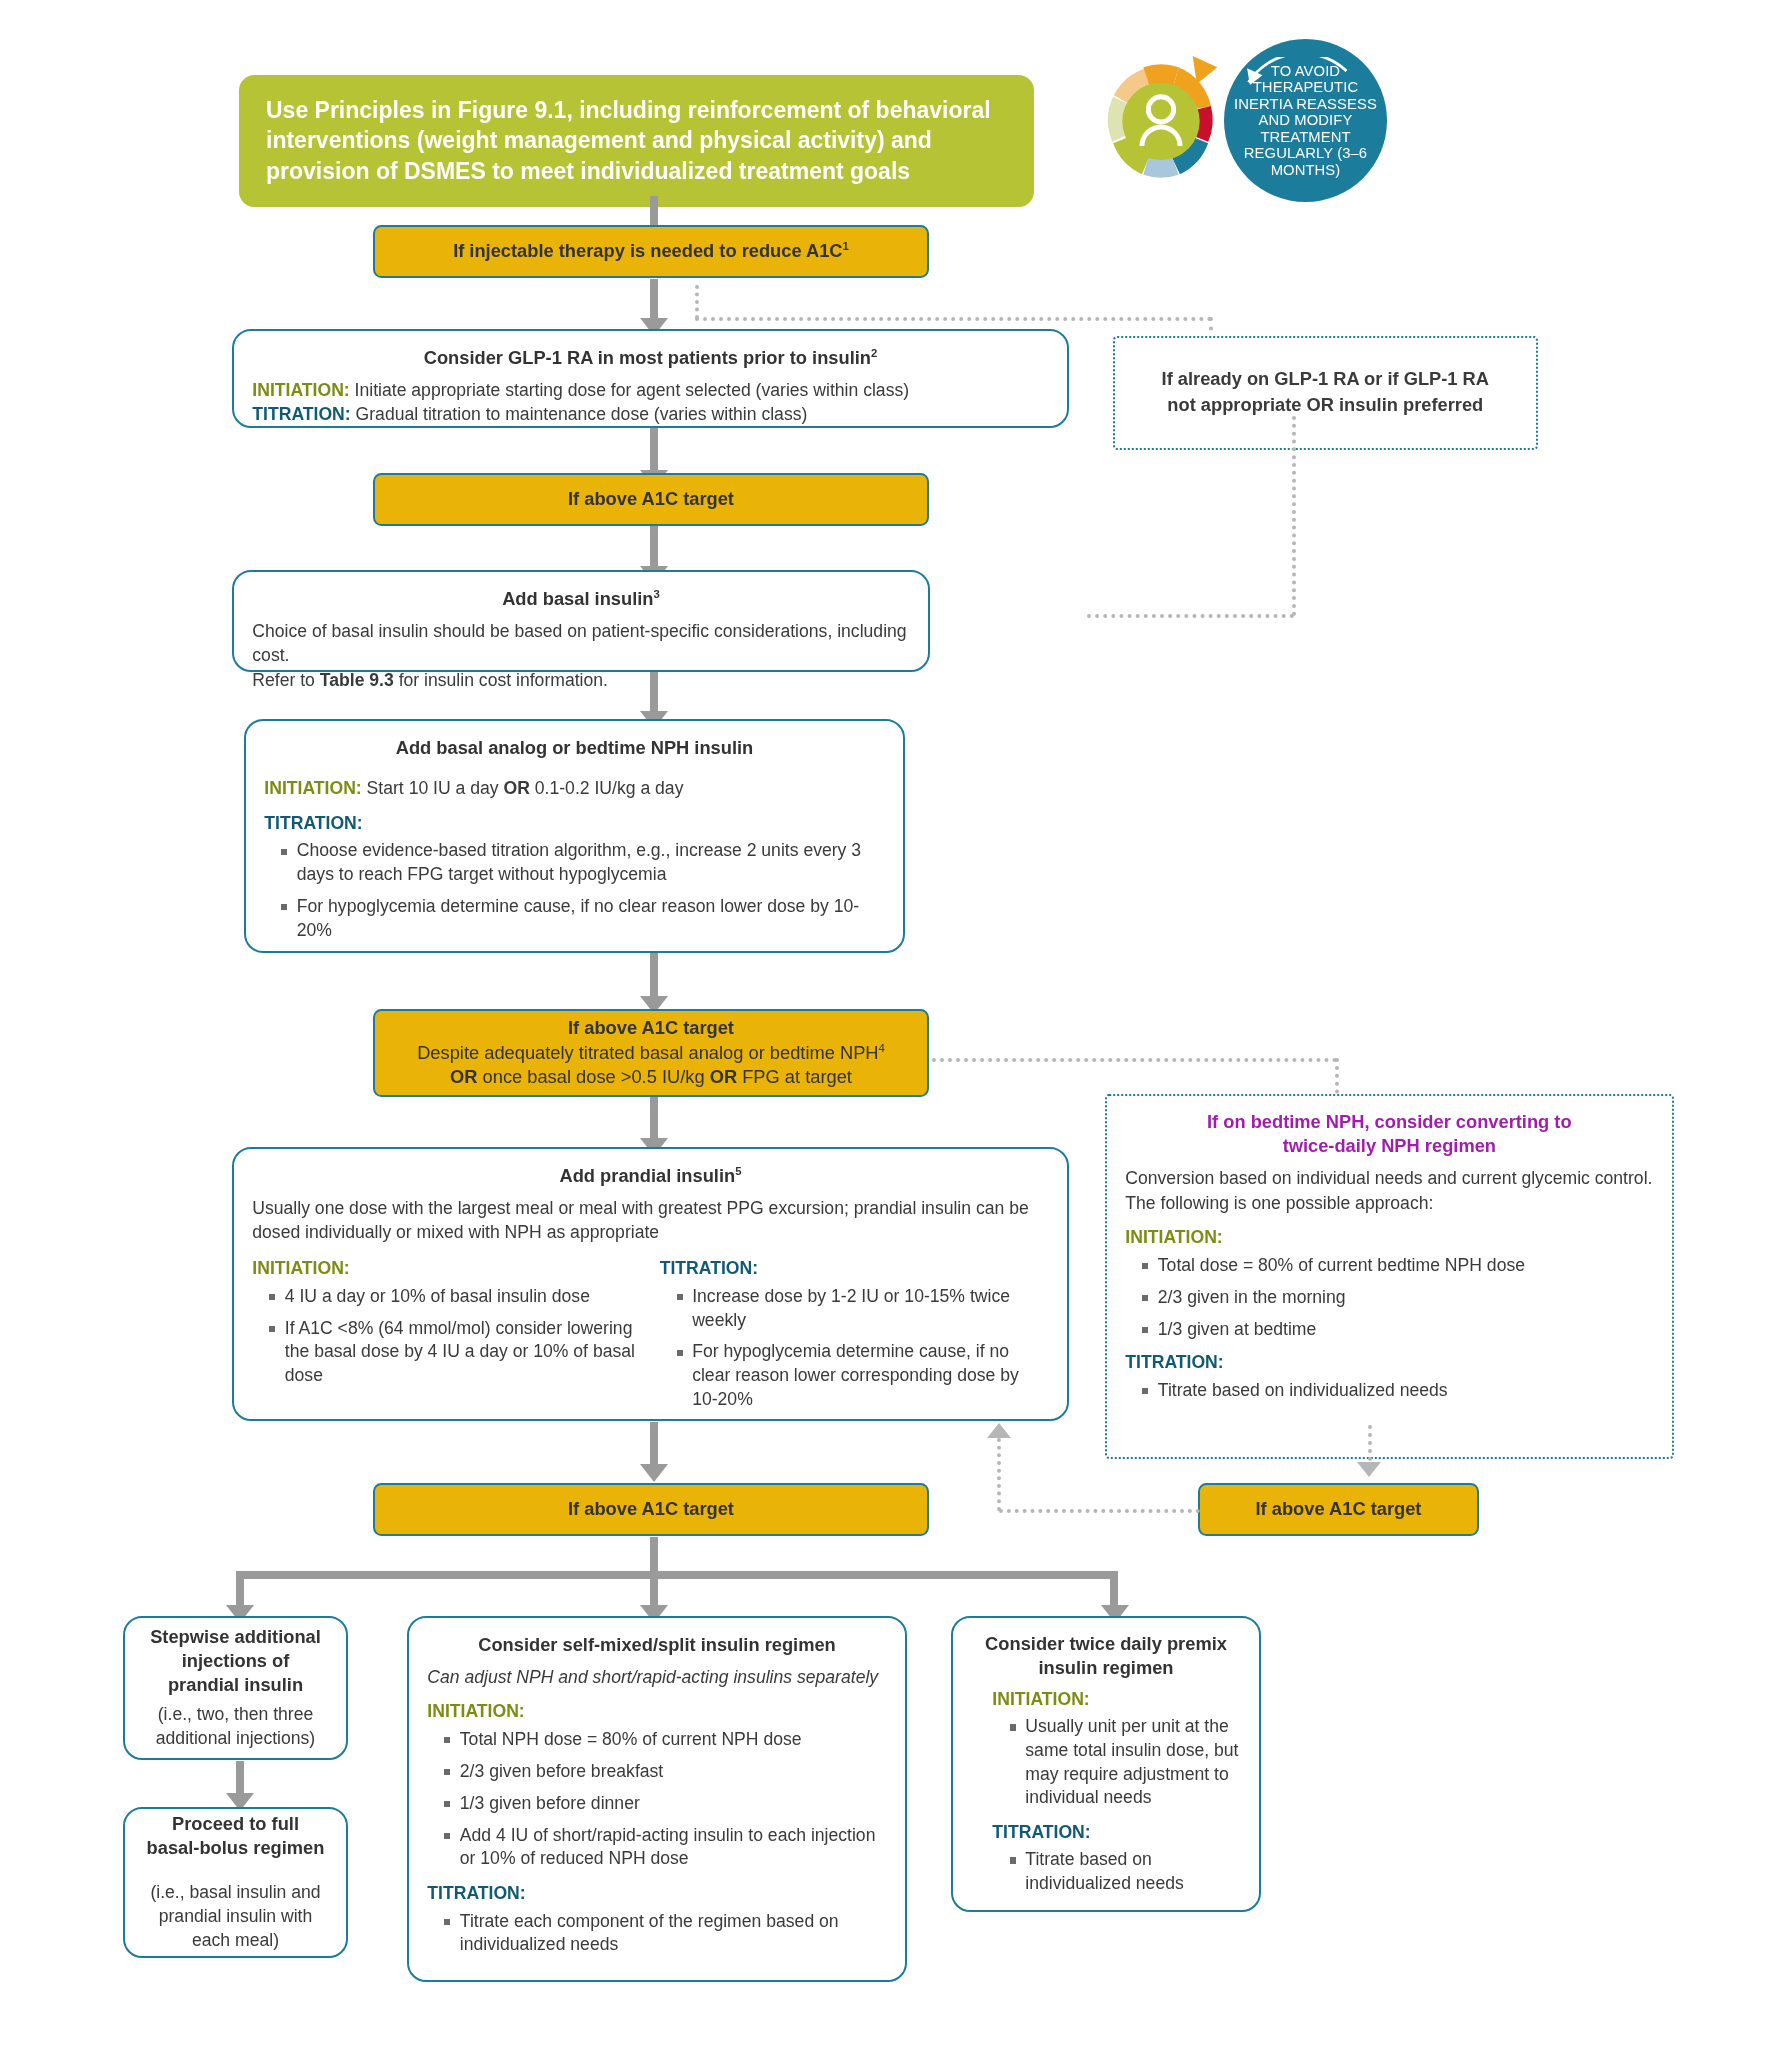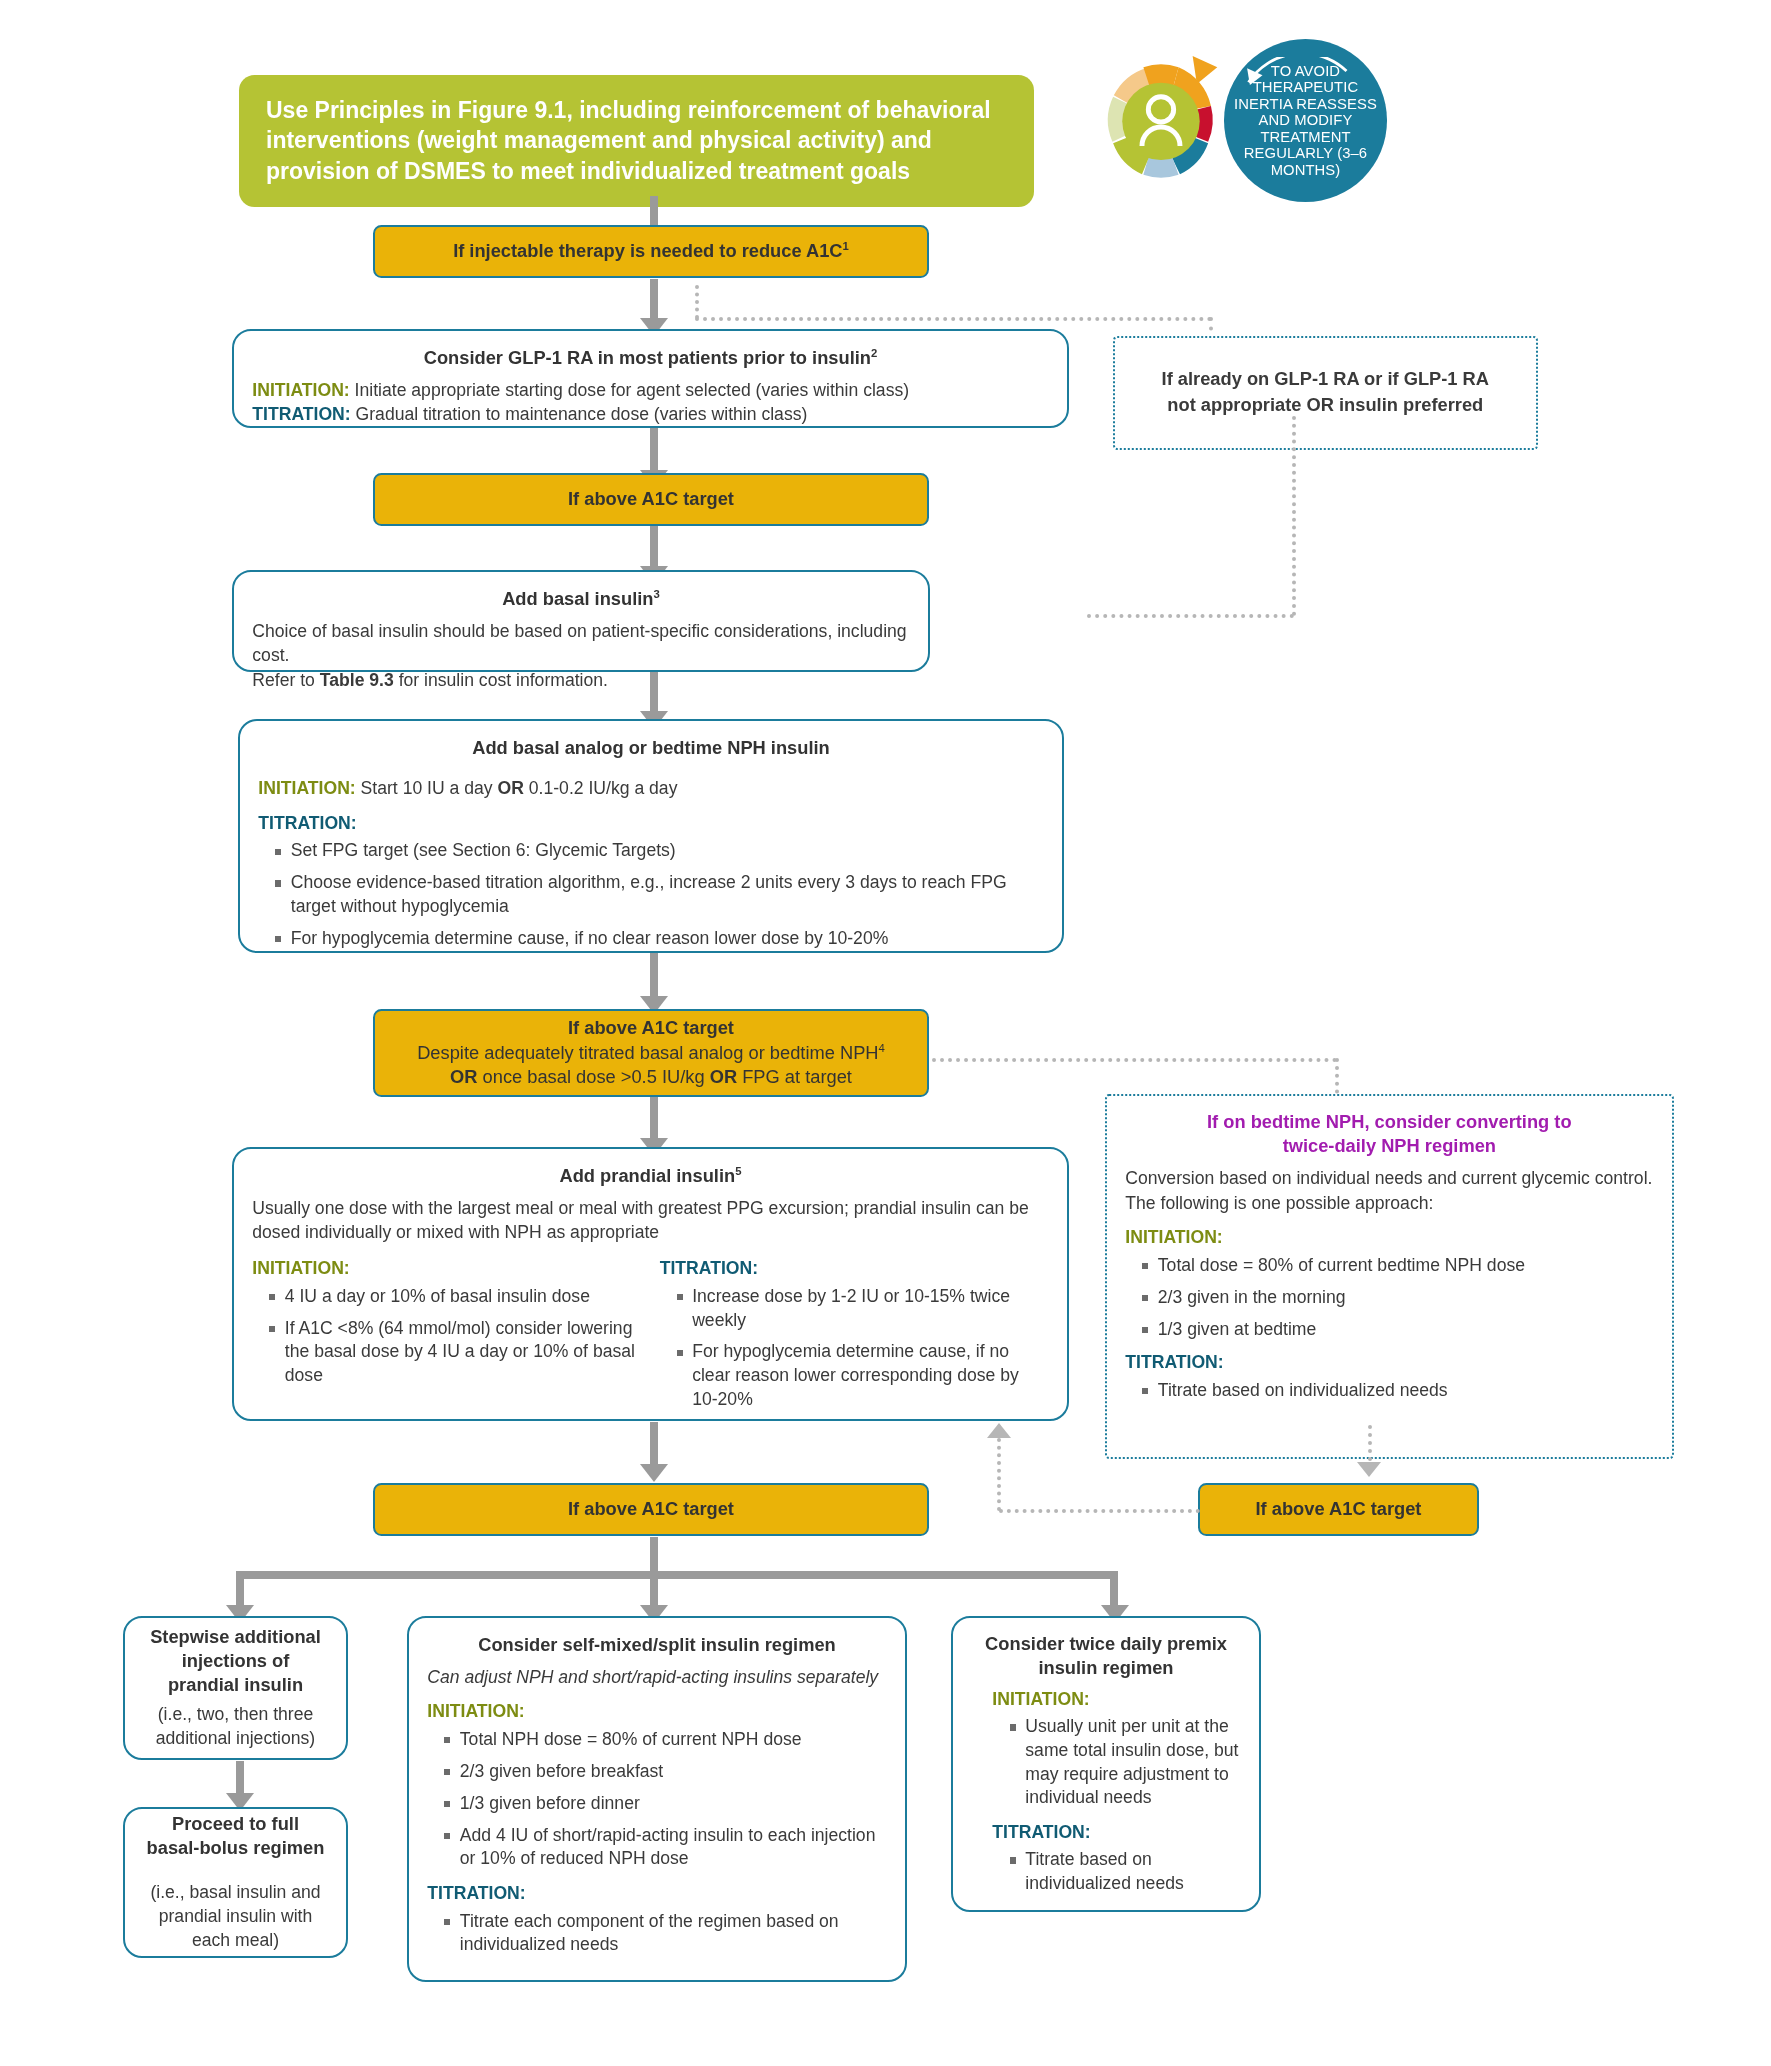--- a/index.html
+++ b/index.html
@@ -265,31 +265,30 @@
     </div>
     <div>Choice of basal insulin should be based on patient-specific considerations, including cost.</div>
     <div>
       <span>Refer to </span><b>Table 9.3</b><span> for insulin cost information.</span>
     </div>
   </div>
 
   <div class="vline" style="left:650px; top:672px; height:44px;"></div>
   <div class="arrowhead-down" style="left:640px; top:711px;"></div>
 
-  <div class="abs obox" style="left:238px; top:719px; width:826px; height:234px;">
+  <div class="abs obox" style="left:244px; top:719px; width:661px; height:234px;">
     <div class="btitle" style="margin-bottom:15.5px;">Add basal analog or bedtime NPH insulin</div>
     <div style="margin-bottom:9.9px;">
       <span class="lbl-init">INITIATION:</span>
       <span>Start 10 IU a day </span><b>OR</b><span> 0.1-0.2 IU/kg a day</span>
     </div>
     <div style="margin-bottom:2.8px;">
       <span class="lbl-titr">TITRATION:</span>
     </div>
     <ul class="bl">
-      <li>Set FPG target (see Section 6: Glycemic Targets)</li>
       <li>Choose evidence-based titration algorithm, e.g., increase 2 units every 3 days to reach FPG target without hypoglycemia</li>
       <li>For hypoglycemia determine cause, if no clear reason lower dose by 10-20%</li>
     </ul>
   </div>
 
   <div class="vline" style="left:650px; top:953px; height:48px;"></div>
   <div class="arrowhead-down" style="left:640px; top:996px;"></div>
 
   <div class="abs pill" style="left:373px; top:1009px; width:556px; height:88px;">
     <div class="pill-title">If above A1C target</div>

